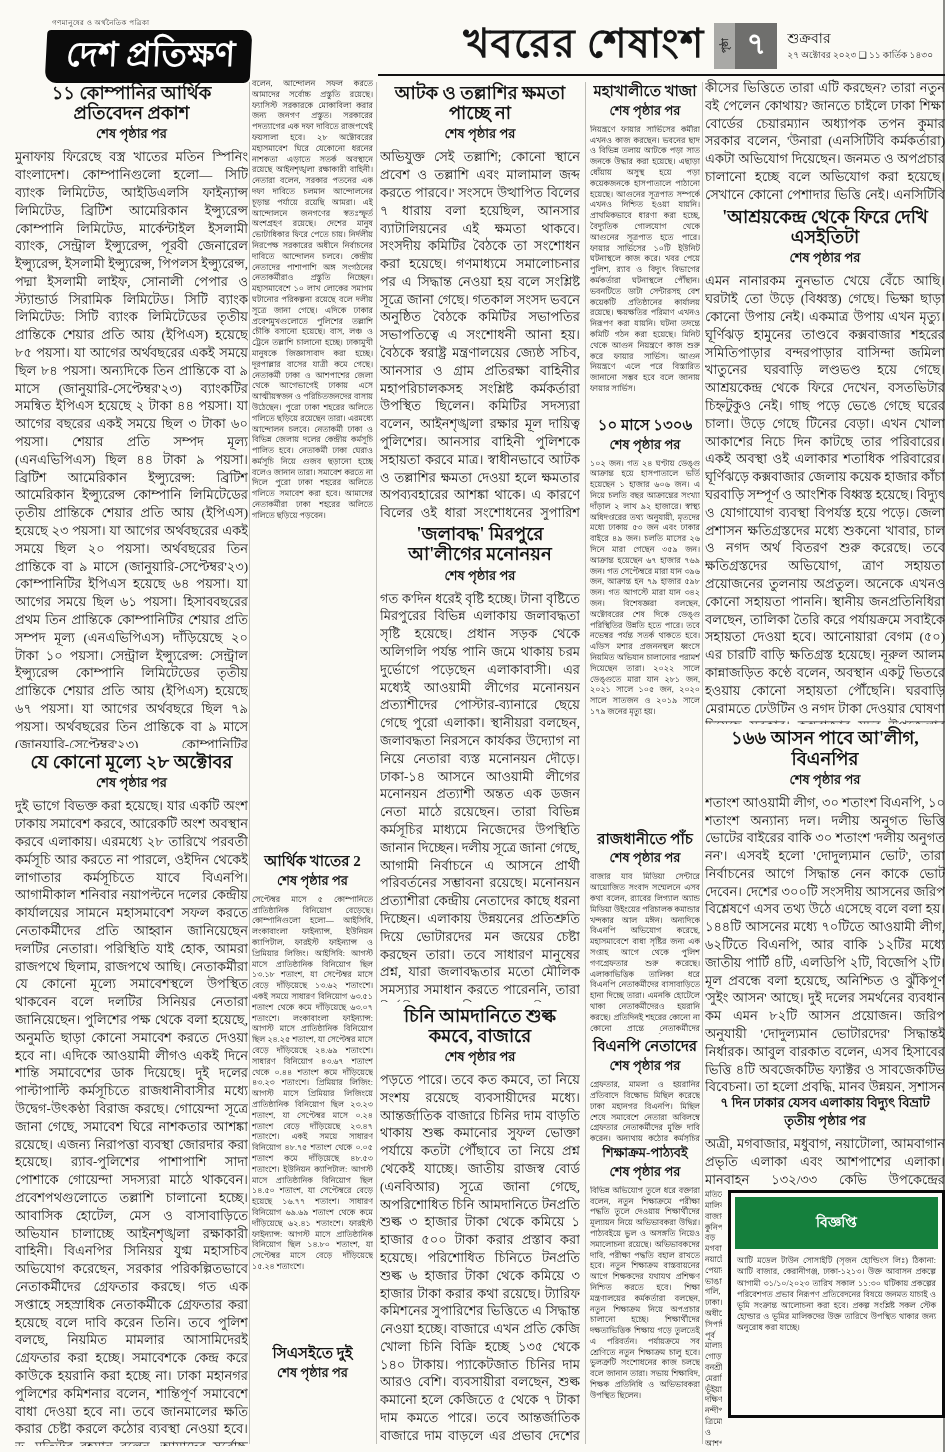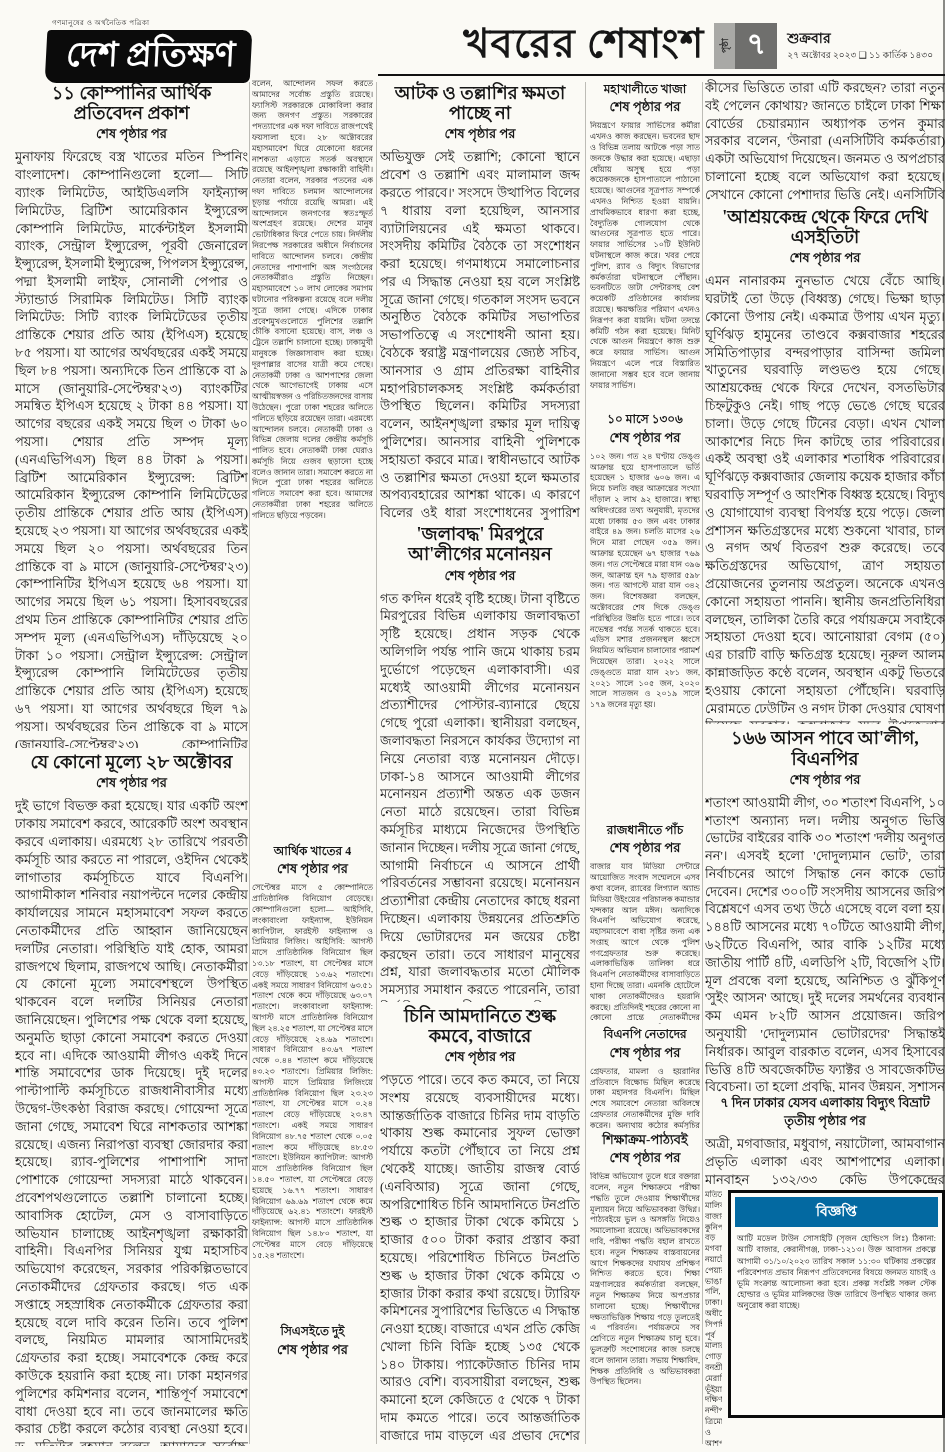--- a/index.html
+++ b/index.html
@@ -13,47 +13,47 @@
              font-size:34px;line-height:1.1;padding:6px 16px 10px 20px;
              border-radius:4px 10px 6px 12px;transform:skewX(-3deg);white-space:nowrap;}
   .header-right{position:absolute;right:12px;top:12px;display:flex;align-items:center;gap:10px;}
   .section-title{font-size:40px;font-weight:bold;letter-spacing:1px;white-space:nowrap;}
   .page-box{display:flex;height:46px;}
   .page-label{writing-mode:vertical-rl;transform:rotate(180deg);background:#a9a9a6;color:#2c2c2c;
               font-size:9px;font-weight:bold;padding:2px 3px;display:flex;align-items:center;justify-content:center;}
   .page-num{width:42px;background:#6f6f6d;color:#fff;font-size:30px;font-weight:bold;
             display:flex;align-items:center;justify-content:center;}
   .date-block{font-size:9px;line-height:1.35;}
-  .date-block .day{font-size:14px;font-weight:bold;}
+  .date-block .day{font-size:14px;font-weight:normal;}
   .header-rule{position:absolute;left:378px;right:0;top:74px;height:2px;background:#111;}
   
   .col{position:absolute;top:79px;bottom:6px;display:flex;flex-direction:column;overflow:hidden;}
   .c1{left:15px;width:233px;}
-  .c2{left:252px;width:121px;}
+  .c2{left:252px;width:121px;gap:8px;}
   .c3{left:380px;width:200px;}
   .c4{left:590px;width:110px;}
   .c5{left:705px;width:240px;}
   .vrule{position:absolute;top:82px;bottom:8px;width:1px;background:#bdbcb6;}
   
   .hl{font-weight:bold;text-align:center;line-height:1.12;margin:4px 0 0;}
   .hl-lg{font-size:18px;}
-  .hl-md{font-size:12px;}
+  .hl-md{font-size:15px;}
   .hl-sm{font-size:13px;}
   .tag{font-size:13px;font-weight:bold;text-align:center;margin:1px 0 3px;}
   .body{font-size:13px;line-height:1.37;text-align:justify;overflow:hidden;
         word-break:break-word;hyphens:auto;}
   .c2 .body,.c4 .body{font-size:8px;line-height:1.35;}
   .grow{flex:1 1 auto;min-height:0;}
   
   .bottom-split{flex:1 1 auto;min-height:0;display:flex;gap:6px;margin-top:3px;}
   .sliver{width:98px;font-size:8px;line-height:1.35;text-align:justify;overflow:hidden;}
   .notice{flex:1 1 auto;border:3px solid #0b0b0b;background:#fdfcf8;display:flex;
           flex-direction:column;overflow:hidden;margin-bottom:28px;}
-  .notice-title{background:#0369a1;color:#fff;text-align:center;font-size:14px;font-weight:bold;
-                margin:4px;padding:3px 0;}
+  .notice-title{background:#15803d;color:#fff;text-align:center;font-size:14px;font-weight:bold;
+                margin:4px;padding:14px 0;}
   .notice-body{font-size:8px;line-height:1.4;text-align:justify;padding:2px 6px 6px;overflow:hidden;}
 </style>
 </head>
 <body>
 
 <div class="page">
   <div class="edge-right"></div>
 
   <header>
     <div class="masthead">
@@ -90,21 +90,21 @@
     <section class="story">
       <h2 class="hl hl-lg">যে কোনো মূল্যে ২৮ অক্টোবর</h2>
       <div class="tag">শেষ পৃষ্ঠার পর</div>
       <div class="body grow">দুই ভাগে বিভক্ত করা হয়েছে। যার একটি অংশ ঢাকায় সমাবেশ করবে, আরেকটি অংশ অবস্থান করবে এলাকায়। এরমধ্যে ২৮ তারিখে পরবর্তী কর্মসূচি আর করতে না পারলে, ওইদিন থেকেই লাগাতার কর্মসূচিতে যাবে বিএনপি। আগামীকাল শনিবার নয়াপল্টনে দলের কেন্দ্রীয় কার্যালয়ের সামনে মহাসমাবেশ সফল করতে নেতাকর্মীদের প্রতি আহ্বান জানিয়েছেন দলটির নেতারা। পরিস্থিতি যাই হোক, আমরা রাজপথে ছিলাম, রাজপথে আছি। নেতাকর্মীরা যে কোনো মূল্যে সমাবেশস্থলে উপস্থিত থাকবেন বলে দলটির সিনিয়র নেতারা জানিয়েছেন। পুলিশের পক্ষ থেকে বলা হয়েছে, অনুমতি ছাড়া কোনো সমাবেশ করতে দেওয়া হবে না। এদিকে আওয়ামী লীগও একই দিনে শান্তি সমাবেশের ডাক দিয়েছে। দুই দলের পাল্টাপাল্টি কর্মসূচিতে রাজধানীবাসীর মধ্যে উদ্বেগ-উৎকণ্ঠা বিরাজ করছে। গোয়েন্দা সূত্রে জানা গেছে, সমাবেশ ঘিরে নাশকতার আশঙ্কা রয়েছে। এজন্য নিরাপত্তা ব্যবস্থা জোরদার করা হয়েছে। র‌্যাব-পুলিশের পাশাপাশি সাদা পোশাকে গোয়েন্দা সদস্যরা মাঠে থাকবেন। প্রবেশপথগুলোতে তল্লাশি চালানো হচ্ছে। আবাসিক হোটেল, মেস ও বাসাবাড়িতে অভিযান চালাচ্ছে আইনশৃঙ্খলা রক্ষাকারী বাহিনী। বিএনপির সিনিয়র যুগ্ম মহাসচিব অভিযোগ করেছেন, সরকার পরিকল্পিতভাবে নেতাকর্মীদের গ্রেফতার করছে। গত এক সপ্তাহে সহস্রাধিক নেতাকর্মীকে গ্রেফতার করা হয়েছে বলে দাবি করেন তিনি। তবে পুলিশ বলছে, নিয়মিত মামলার আসামিদেরই গ্রেফতার করা হচ্ছে। সমাবেশকে কেন্দ্র করে কাউকে হয়রানি করা হচ্ছে না। ঢাকা মহানগর পুলিশের কমিশনার বলেন, শান্তিপূর্ণ সমাবেশে বাধা দেওয়া হবে না। তবে জানমালের ক্ষতি করার চেষ্টা করলে কঠোর ব্যবস্থা নেওয়া হবে। ড. মতিউর রহমান বলেন, আমাদের সর্বোচ্চ প্রস্তুতি রয়েছে। জনগণ শান্তিতে থাকতে চায়। নগরবাসীর নিরাপত্তায় পুলিশ সর্বোচ্চ সতর্ক অবস্থায় রয়েছে বলেও জানান তিনি। যেকোনো পরিস্থিতি মোকাবিলায় প্রস্তুত রয়েছে আইনশৃঙ্খলা রক্ষাকারী বাহিনী।</div>
     </section>
   </div>
 
   <div class="col c2">
     <div class="body" style="height:762px">বলেন, আন্দোলন সফল করতে আমাদের সর্বোচ্চ প্রস্তুতি রয়েছে। ফ্যাসিস্ট সরকারকে মোকাবিলা করার জন্য জনগণ প্রস্তুত। সরকারের পদত্যাগের এক দফা দাবিতে রাজপথেই ফয়সালা হবে। ২৮ অক্টোবরের মহাসমাবেশ ঘিরে যেকোনো ধরনের নাশকতা এড়াতে সতর্ক অবস্থানে রয়েছে আইনশৃঙ্খলা রক্ষাকারী বাহিনী। নেতারা বলেন, সরকার পতনের এক দফা দাবিতে চলমান আন্দোলনের চূড়ান্ত পর্যায়ে রয়েছি আমরা। এই আন্দোলনে জনগণের স্বতঃস্ফূর্ত অংশগ্রহণ রয়েছে। দেশের মানুষ ভোটাধিকার ফিরে পেতে চায়। নির্দলীয় নিরপেক্ষ সরকারের অধীনে নির্বাচনের দাবিতে আন্দোলন চলবে। কেন্দ্রীয় নেতাদের পাশাপাশি অঙ্গ সংগঠনের নেতাকর্মীরাও প্রস্তুতি নিচ্ছেন। মহাসমাবেশে ১০ লাখ লোকের সমাগম ঘটানোর পরিকল্পনা রয়েছে বলে দলীয় সূত্রে জানা গেছে। এদিকে ঢাকার প্রবেশমুখগুলোতে পুলিশের তল্লাশি চৌকি বসানো হয়েছে। বাস, লঞ্চ ও ট্রেনে তল্লাশি চালানো হচ্ছে। ঢাকামুখী মানুষকে জিজ্ঞাসাবাদ করা হচ্ছে। দূরপাল্লার বাসের যাত্রী কমে গেছে। নেতাকর্মী ঢাকা ও আশপাশের জেলা থেকে আগেভাগেই ঢাকায় এসে আত্মীয়স্বজন ও পরিচিতজনদের বাসায় উঠেছেন। পুরো ঢাকা শহরের অলিতে গলিতে ছড়িয়ে রয়েছেন তারা। এরমধ্যে আন্দোলন চলবে। নেতাকর্মী ঢাকা ও বিভিন্ন জেলায় দলের কেন্দ্রীয় কর্মসূচি পালিত হবে। নেতাকর্মী ঢাকা ঘেরাও কর্মসূচি নিয়ে গুজব ছড়ানো হচ্ছে বলেও জানান তারা। সমাবেশ করতে না দিলে পুরো ঢাকা শহরের অলিতে গলিতে সমাবেশ করা হবে। আমাদের নেতাকর্মীরা ঢাকা শহরের অলিতে গলিতে ছড়িয়ে পড়বেন।</div>
     <section class="story">
-      <h2 class="hl hl-md">আর্থিক খাতের 4</h2>
+      <h2 class="hl hl-md">আর্থিক খাতের 2</h2>
       <div class="tag">শেষ পৃষ্ঠার পর</div>
       <div class="body" style="height:438px">সেপ্টেম্বর মাসে ৫ কোম্পানিতে প্রাতিষ্ঠানিক বিনিয়োগ বেড়েছে। কোম্পানিগুলো হলো— আইসিবি, লংকাবাংলা ফাইন্যান্স, ইউনিয়ন ক্যাপিটাল, ফারইস্ট ফাইন্যান্স ও প্রিমিয়ার লিজিং। আইসিবি: আগস্ট মাসে প্রাতিষ্ঠানিক বিনিয়োগ ছিল ১৩.১৮ শতাংশ, যা সেপ্টেম্বর মাসে বেড়ে দাঁড়িয়েছে ১৩.৬২ শতাংশে। একই সময়ে সাধারণ বিনিয়োগ ৬৩.৫১ শতাংশ থেকে কমে দাঁড়িয়েছে ৬৩.০৭ শতাংশে। লংকাবাংলা ফাইন্যান্স: আগস্ট মাসে প্রাতিষ্ঠানিক বিনিয়োগ ছিল ২৪.২৫ শতাংশ, যা সেপ্টেম্বর মাসে বেড়ে দাঁড়িয়েছে ২৪.৬৯ শতাংশে। সাধারণ বিনিয়োগ ৪৩.৬৭ শতাংশ থেকে ০.৪৪ শতাংশ কমে দাঁড়িয়েছে ৪৩.২৩ শতাংশে। প্রিমিয়ার লিজিং: আগস্ট মাসে প্রিমিয়ার লিজিংয়ে প্রাতিষ্ঠানিক বিনিয়োগ ছিল ২৩.২৩ শতাংশ, যা সেপ্টেম্বর মাসে ০.২৪ শতাংশ বেড়ে দাঁড়িয়েছে ২৩.৪৭ শতাংশে। একই সময়ে সাধারণ বিনিয়োগ ৪৮.৭৫ শতাংশ থেকে ০.০৫ শতাংশ কমে দাঁড়িয়েছে ৪৮.৫৩ শতাংশে। ইউনিয়ন ক্যাপিটাল: আগস্ট মাসে প্রাতিষ্ঠানিক বিনিয়োগ ছিল ১৪.৫০ শতাংশ, যা সেপ্টেম্বরে বেড়ে হয়েছে ১৬.৭৭ শতাংশ। সাধারণ বিনিয়োগ ৬৯.৬৯ শতাংশ থেকে কমে দাঁড়িয়েছে ৬২.৪১ শতাংশে। ফারইস্ট ফাইন্যান্স: আগস্ট মাসে প্রাতিষ্ঠানিক বিনিয়োগ ছিল ১৪.৮০ শতাংশ, যা সেপ্টেম্বর মাসে বেড়ে দাঁড়িয়েছে ১৫.২৪ শতাংশে।</div>
     </section>
     <section class="story">
       <h2 class="hl hl-md">সিএসইতে দুই</h2>
       <div class="tag">শেষ পৃষ্ঠার পর</div>
     </section>
   </div>
 
   <div class="col c3">

